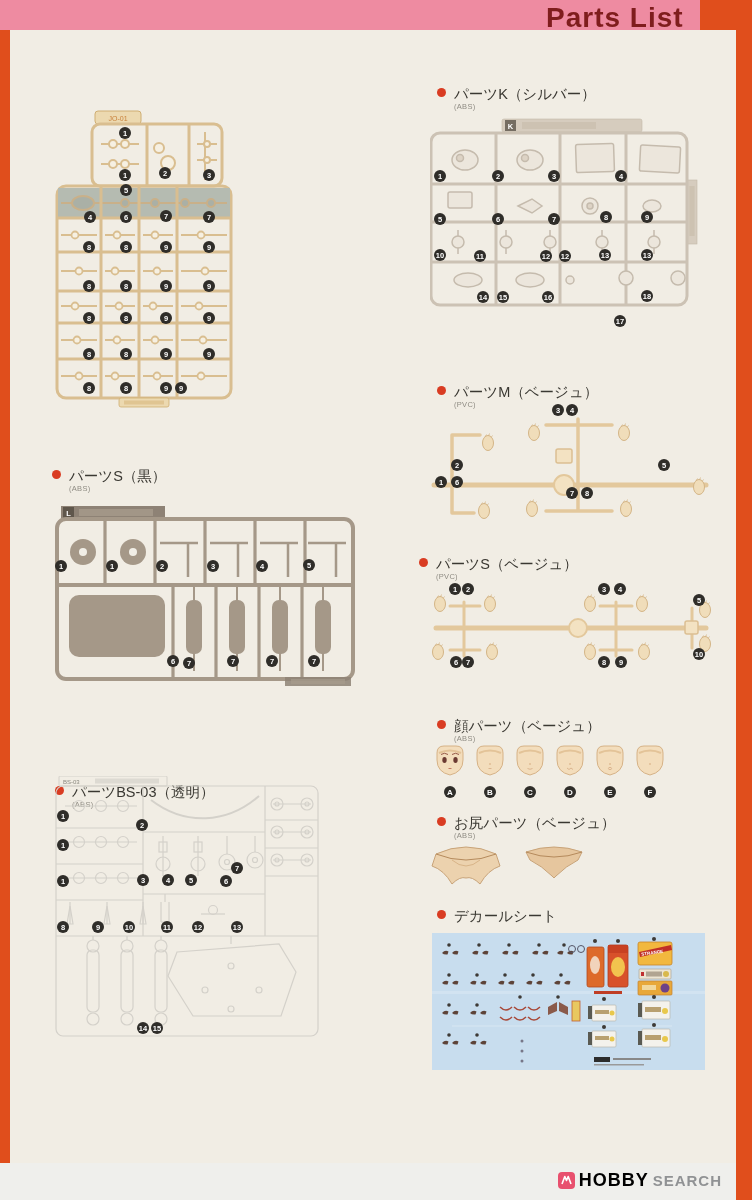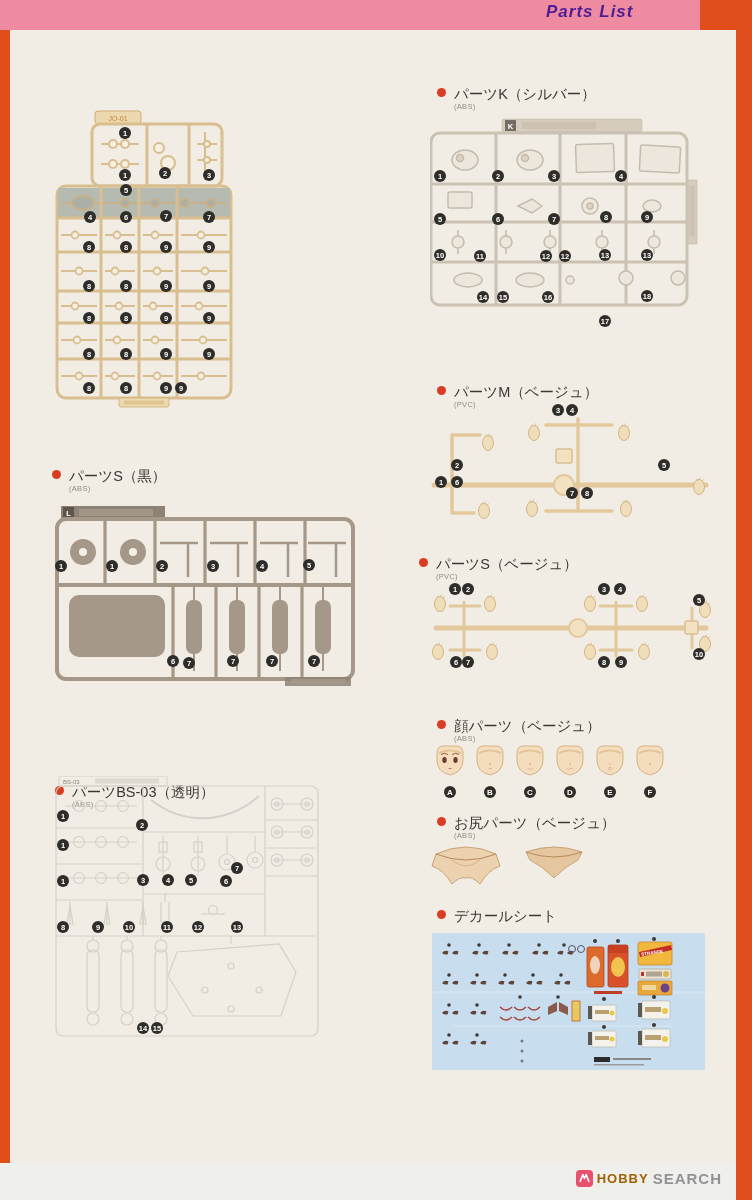--- a/index.html
+++ b/index.html
@@ -1,27 +1,27 @@
 <!DOCTYPE html>
 <html><head>
 <meta charset="utf-8">
 <style>
   html,body{margin:0;padding:0;background:#555;}
   #page{position:relative;width:752px;height:1200px;background:#f1ede4;overflow:hidden;
         font-family:"Liberation Sans","DejaVu Sans",sans-serif;}
   
   .top-band{position:absolute;left:0;top:0;width:752px;height:30px;background:#ee8ba1;}
-  .parts-list{position:absolute;left:546px;top:2px;font-size:17px;font-weight:bold;
-              color:#4c1d95;letter-spacing:1px;font-style:italic;}
+  .parts-list{position:absolute;left:546px;top:2px;font-size:28px;font-weight:bold;
+              color:#7f1d1d;letter-spacing:1px;}
   .corner-block{position:absolute;right:0;top:0;width:52px;height:30px;background:#e04e1c;}
   .left-strip{position:absolute;left:0;top:30px;width:10px;height:1133px;background:#e04e1c;}
   .right-strip{position:absolute;left:736px;top:0;width:16px;height:1200px;background:#e04e1c;}
   .footer{position:absolute;left:0;top:1163px;width:736px;height:37px;background:#efefec;}
   .logo{position:absolute;right:14px;top:7px;display:flex;align-items:center;gap:4px;}
-  .logo-hobby{font-size:13px;font-weight:bold;color:#a16207;letter-spacing:1px;}
+  .logo-hobby{font-size:18px;font-weight:bold;color:#000000;letter-spacing:1px;}
   .logo-search{font-size:15px;font-weight:bold;color:#909294;letter-spacing:1px;}
   
   .sec-head{position:absolute;line-height:1.05;}
   .bullet{display:inline-block;width:9px;height:9px;border-radius:50%;background:#d93c22;
           margin-right:8px;vertical-align:2px;}
   .sec-title{font-size:14.5px;color:#3a3832;}
   .sec-mat{display:block;margin-left:17px;font-size:7.5px;color:#8f8c83;letter-spacing:.3px;}
   
   .diagram{position:absolute;}
   .diagram > svg{position:absolute;left:0;top:0;}
@@ -224,21 +224,21 @@
       <span class="badge" style="left: 217px; top: 99px;">9</span>
       <span class="badge" style="left: 10px; top: 137px;">10</span>
       <span class="badge" style="left: 50px; top: 138px;">11</span>
       <span class="badge" style="left: 116px; top: 138px;">12</span>
       <span class="badge" style="left: 135px; top: 138px;">12</span>
       <span class="badge" style="left: 175px; top: 137px;">13</span>
       <span class="badge" style="left: 217px; top: 137px;">13</span>
       <span class="badge" style="left: 53px; top: 179px;">14</span>
       <span class="badge" style="left: 73px; top: 179px;">15</span>
       <span class="badge" style="left: 118px; top: 179px;">16</span>
-      <span class="badge" style="left: 175px; top: 178px; margin-top: 19px;">17</span>
+      <span class="badge" style="left: 190px; top: 178px; margin-top: 19px;">17</span>
       <span class="badge" style="left: 217px; top: 178px;">18</span>
     </div>
 
   <div class="diagram" style="left:55px;top:505px;width:302px;height:185px">
     <svg width="302" height="185" viewBox="0 0 302 185">
       <rect x="6" y="1" width="104" height="13" fill="#8e8275"></rect>
       <rect x="8" y="2" width="11" height="11" fill="#5f564b"></rect>
       <text x="13.5" y="10.8" font-size="7.5" fill="#fff" font-weight="bold" text-anchor="middle">L</text>
       <rect x="24" y="4" width="74" height="7" fill="#a79b8c" opacity=".8"></rect>
       <g stroke="#a59888" stroke-width="4" fill="none">

